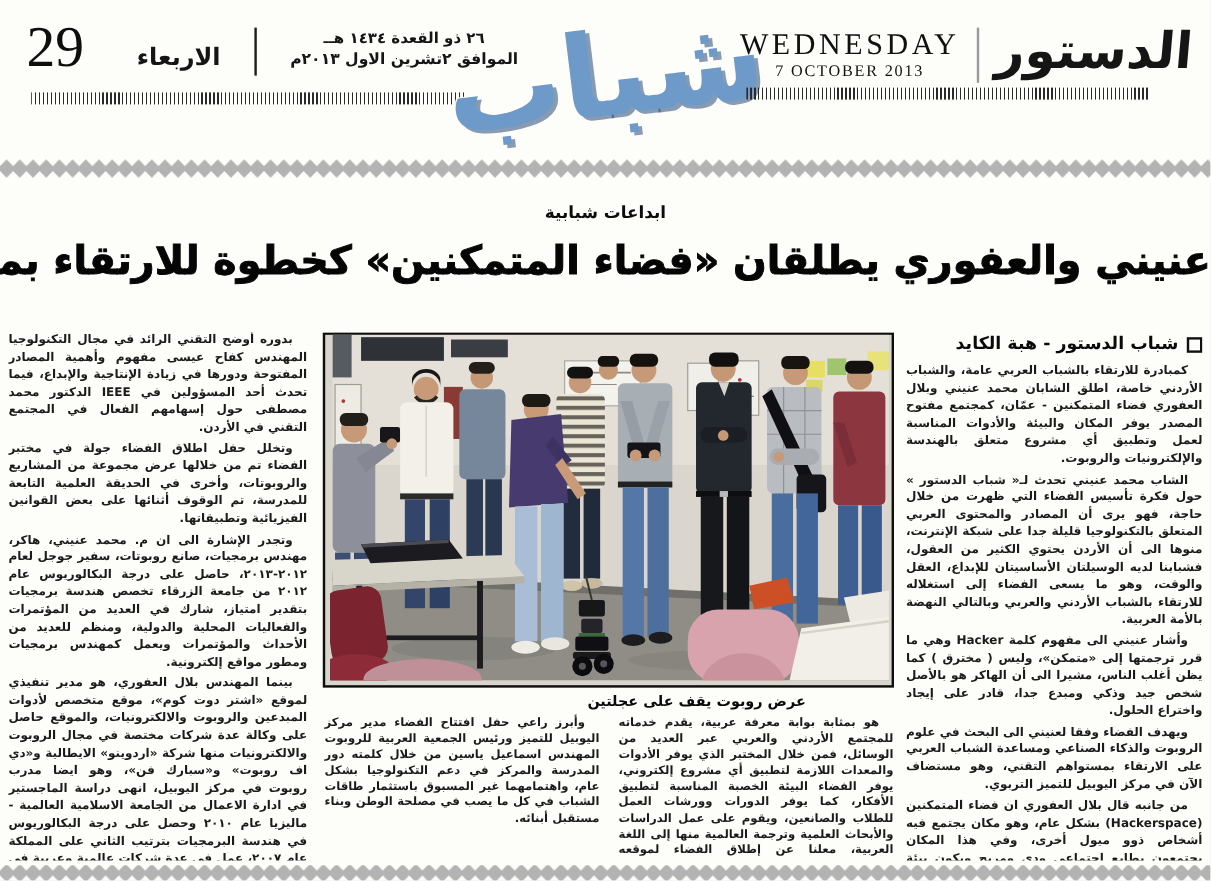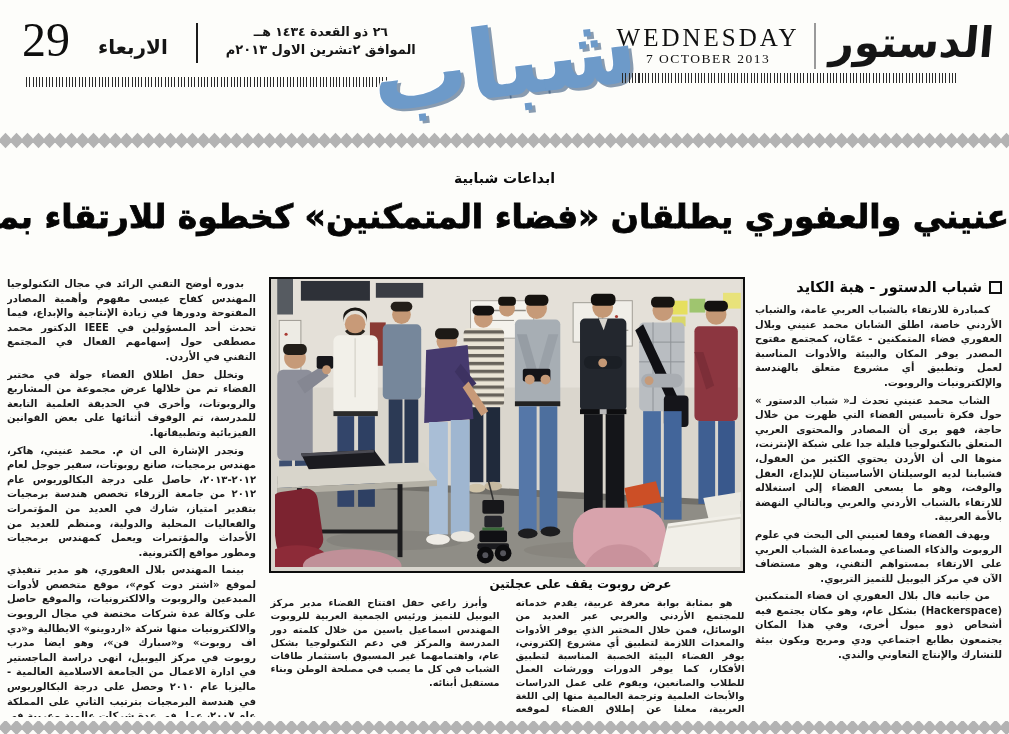--- a/index.html
+++ b/index.html
@@ -2,21 +2,21 @@
 <html lang="ar"><head>
 <meta charset="utf-8">
 <style>
   html,body{margin:0;padding:0;background:#e9e9e9;}
   .page{position:relative;width:1009px;height:734px;margin:0 auto;background:#fdfdfa;
         overflow:hidden;font-family:"DejaVu Sans",sans-serif;color:#151515;}
 
   
   .hdr-left{position:absolute;left:22px;top:16px;display:flex;align-items:center;gap:28px;direction:ltr;}
   .pagenum{font-family:"Liberation Serif",serif;font-size:48px;line-height:1;color:#0e0e0e;}
-  .dayword{direction:rtl;font-size:20px;font-weight:bold;padding-top:14px;}
+  .dayword{direction:rtl;font-size:20px;font-weight:bold;padding-top:14px;margin-left:16px;}
   .hdr-vbar{width:2px;height:40px;background:#1c1c1c;margin-top:6px;}
   .datestack{display:flex;flex-direction:column;gap:3px;direction:rtl;text-align:center;}
   .hijri{font-size:12.5px;font-weight:bold;letter-spacing:.5px;}
   .greg{font-size:13px;font-weight:bold;}
   .barcode{position:absolute;height:10px;background:repeating-linear-gradient(90deg,#2a2a2a 0 1px,transparent 1px 3.3px);}
   .bc-left{left:26px;top:77px;width:362px;}
   .bc-right{left:622px;top:73px;width:336px;}
   .logo-center{position:absolute;left:372px;top:-8px;width:264px;height:142px;display:flex;
                align-items:center;justify-content:center;pointer-events:none;}
   .logo-center span{font-size:96px;font-weight:bold;transform:rotate(-7deg);
@@ -107,20 +107,21 @@
 
   <div class="article">
 
     <div class="col col-r">
       <div class="byline">
         <span class="byline-sq"></span>
         <span>شباب الدستور - هبة الكايد</span>
       </div>
       <p>كمبادرة للارتقاء بالشباب العربي عامة، والشباب الأردني خاصة، اطلق الشابان محمد عنيني وبلال العفوري فضاء المتمكنين - عمّان، كمجتمع مفتوح المصدر يوفر المكان والبيئة والأدوات المناسبة لعمل وتطبيق أي مشروع متعلق بالهندسة والإلكترونيات والروبوت.</p>
       <p>الشاب محمد عنيني تحدث لـ« شباب الدستور » حول فكرة تأسيس الفضاء التي ظهرت من خلال حاجة، فهو يرى أن المصادر والمحتوى العربي المتعلق بالتكنولوجيا قليلة جدا على شبكة الإنترنت، منوها الى أن الأردن يحتوي الكثير من العقول، فشبابنا لديه الوسيلتان الأساسيتان للإبداع، العقل والوقت، وهو ما يسعى الفضاء إلى استغلاله للارتقاء بالشباب الأردني والعربي وبالتالي النهضة بالأمة العربية.</p>
+      <p>وأشار عنيني الى مفهوم كلمة Hacker وهي ما قرر ترجمتها إلى «متمكن»، وليس ( مخترق ) كما يظن أغلب الناس، مشيرا الى أن الهاكر هو بالأصل شخص جيد وذكي ومبدع جدا، قادر على إيجاد واختراع الحلول.</p>
       <p>ويهدف الفضاء وفقا لعنيني الى البحث في علوم الروبوت والذكاء الصناعي ومساعدة الشباب العربي على الارتقاء بمستواهم التقني، وهو مستضاف الآن في مركز اليوبيل للتميز التربوي.</p>
       <p>من جانبه قال بلال العفوري ان فضاء المتمكنين (Hackerspace) بشكل عام، وهو مكان يجتمع فيه أشخاص ذوو ميول أخرى، وفي هذا المكان يجتمعون بطابع اجتماعي ودي ومريح ويكون بيئة للتشارك والإنتاج التعاوني والندي.</p>
 
     </div>
 
     <div class="col col-m">
       <div class="photo-frame">
         <svg width="468" height="288" viewBox="0 0 470 292" xmlns="http://www.w3.org/2000/svg">
           <defs>
             <pattern id="stripes" width="8" height="8" patternUnits="userSpaceOnUse">

